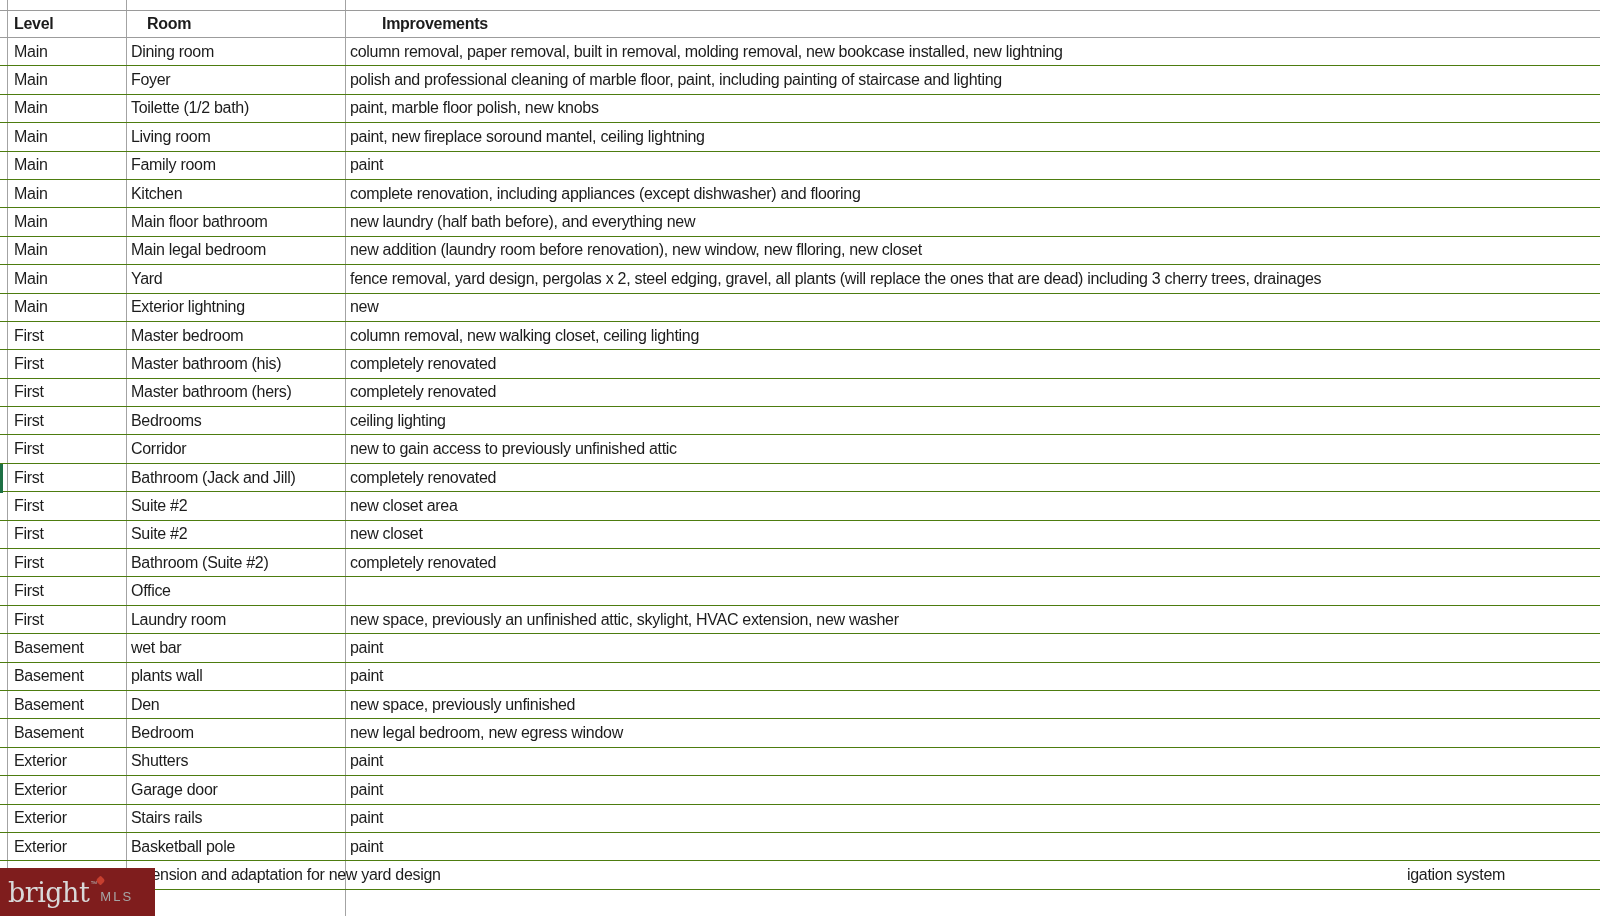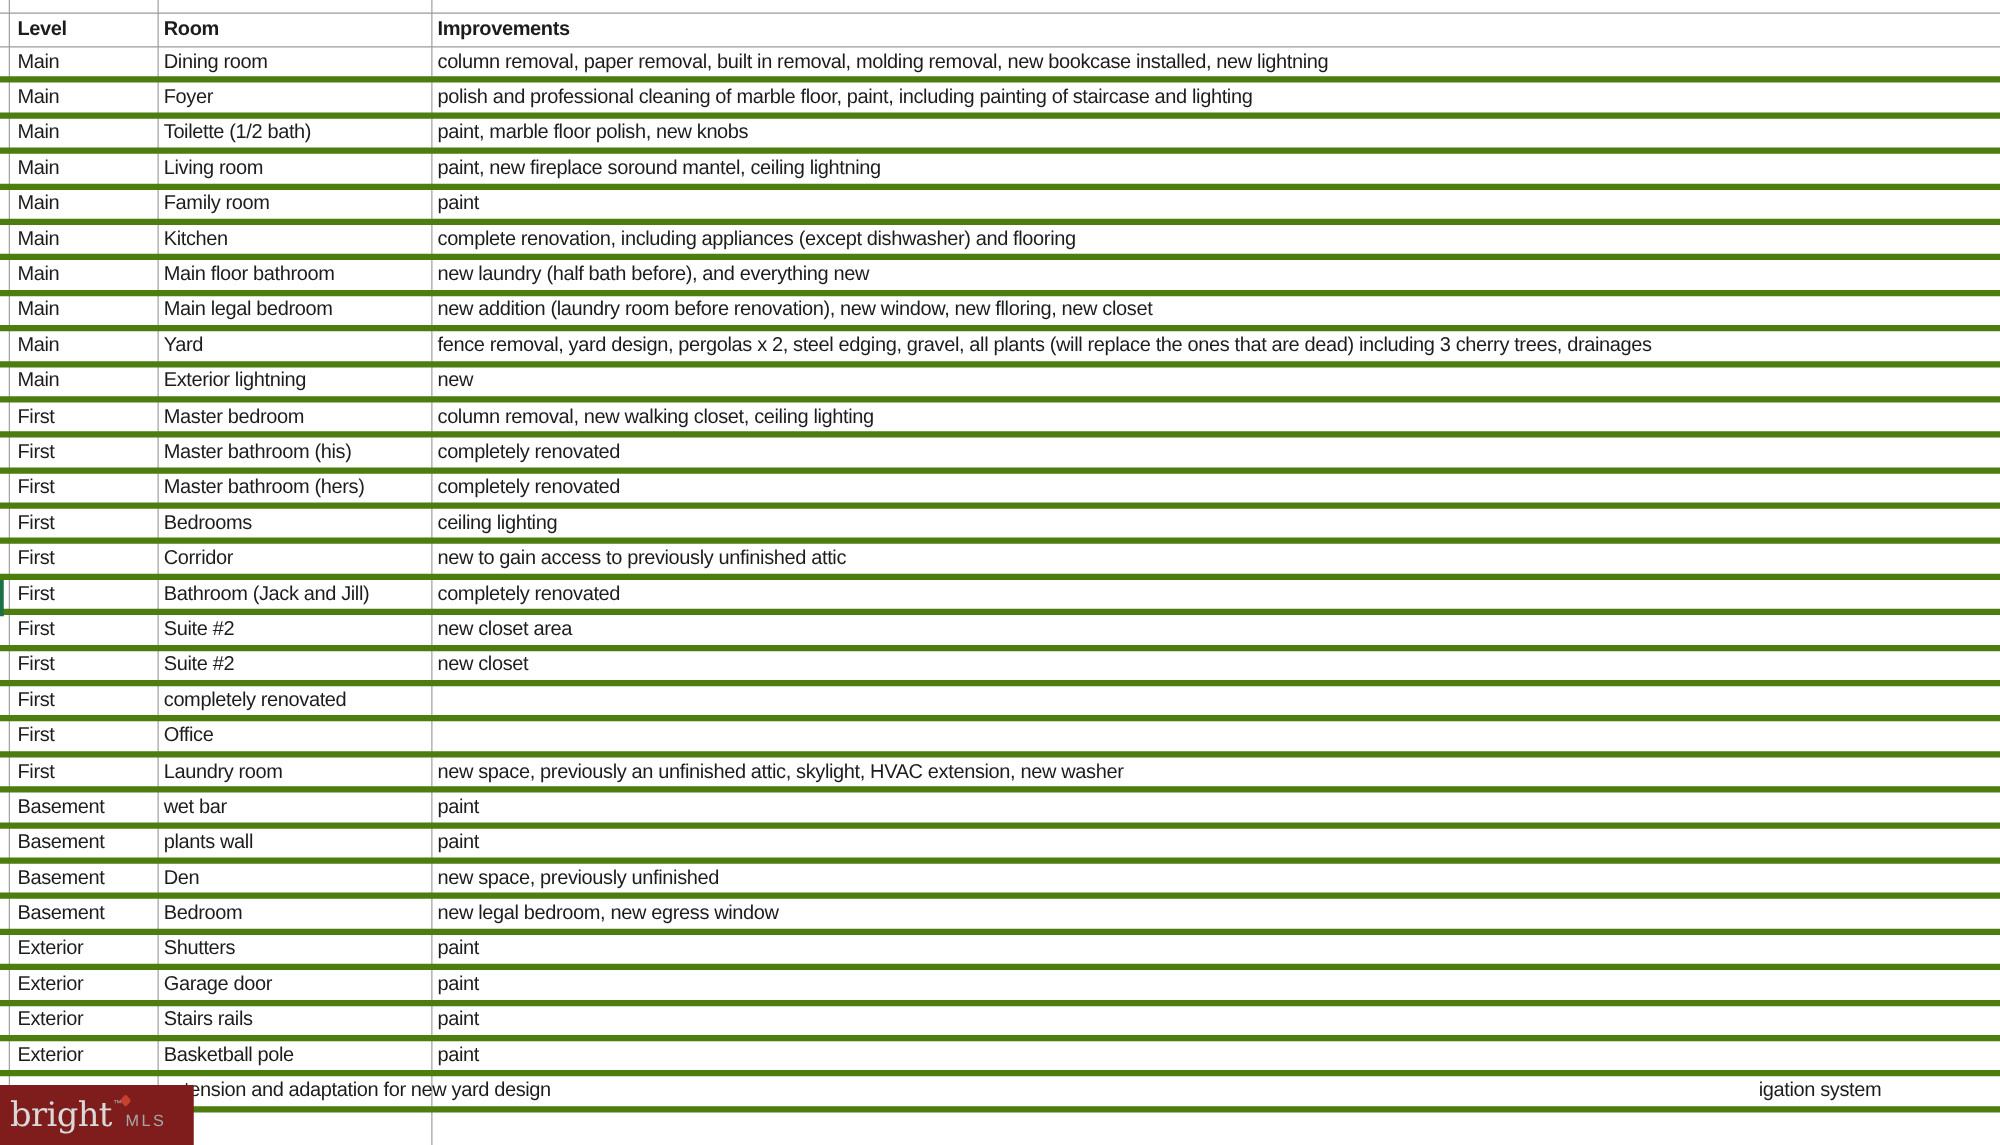--- a/index.html
+++ b/index.html
@@ -16,22 +16,22 @@
   
   .vline { position: absolute; top: 0; bottom: 0; width: 1px; background: #a3a3a3; z-index: 1; }
   .vline.v1 { left: 7px; }
   .vline.v2 { left: 126px; }
   .vline.v3 { left: 345px; }
 
   
   .top-sliver { position: absolute; left: 0; right: 0; top: 0; height: 10px; border-bottom: 1px solid #9a9a9a; z-index: 2; }
 
   .table { position: absolute; left: 0; right: 0; top: 10px; z-index: 2; }
-  .row { display: flex; align-items: center; height: 28.4px; border-bottom: 5px solid #4d7c0f; box-sizing: border-box; }
-  .row.header { height: 28px; border-bottom: 1px solid #9c9c9c; font-weight: bold; }
+  .row { display: flex; align-items: center; height: 28.4px; border-bottom: 1px solid #4d7c0f; box-sizing: border-box; }
+  .row.header { height: 28px; border-bottom: 1px solid #9c9c9c; font-weight: bold; gap: 16px; }
   .cell { box-sizing: border-box; white-space: nowrap; overflow: visible;
           font-size: 16px; letter-spacing: -0.3px; line-height: 28px; }
   .cell.level { width: 126px; padding-left: 14px; }
   .cell.room  { width: 219px; padding-left: 5px; }
   .cell.improvements { flex: 1; padding-left: 5px; }
   .cell.room.offset { padding-left: 26px; }
 
   
   .selection-bar { position: absolute; left: 0; width: 3px; height: 29px; background: #1d7044; z-index: 3; }
 
@@ -165,20 +165,21 @@
   </div>
 
   <div class="row">
     <div class="cell level">First</div>
     <div class="cell room">Suite #2</div>
     <div class="cell improvements">new closet</div>
   </div>
 
   <div class="row">
     <div class="cell level">First</div>
+    <div class="cell room">Bathroom (Suite #2)</div>
     <div class="cell improvements">completely renovated</div>
   </div>
 
   <div class="row">
     <div class="cell level">First</div>
     <div class="cell room">Office</div>
   </div>
 
   <div class="row">
     <div class="cell level">First</div>

